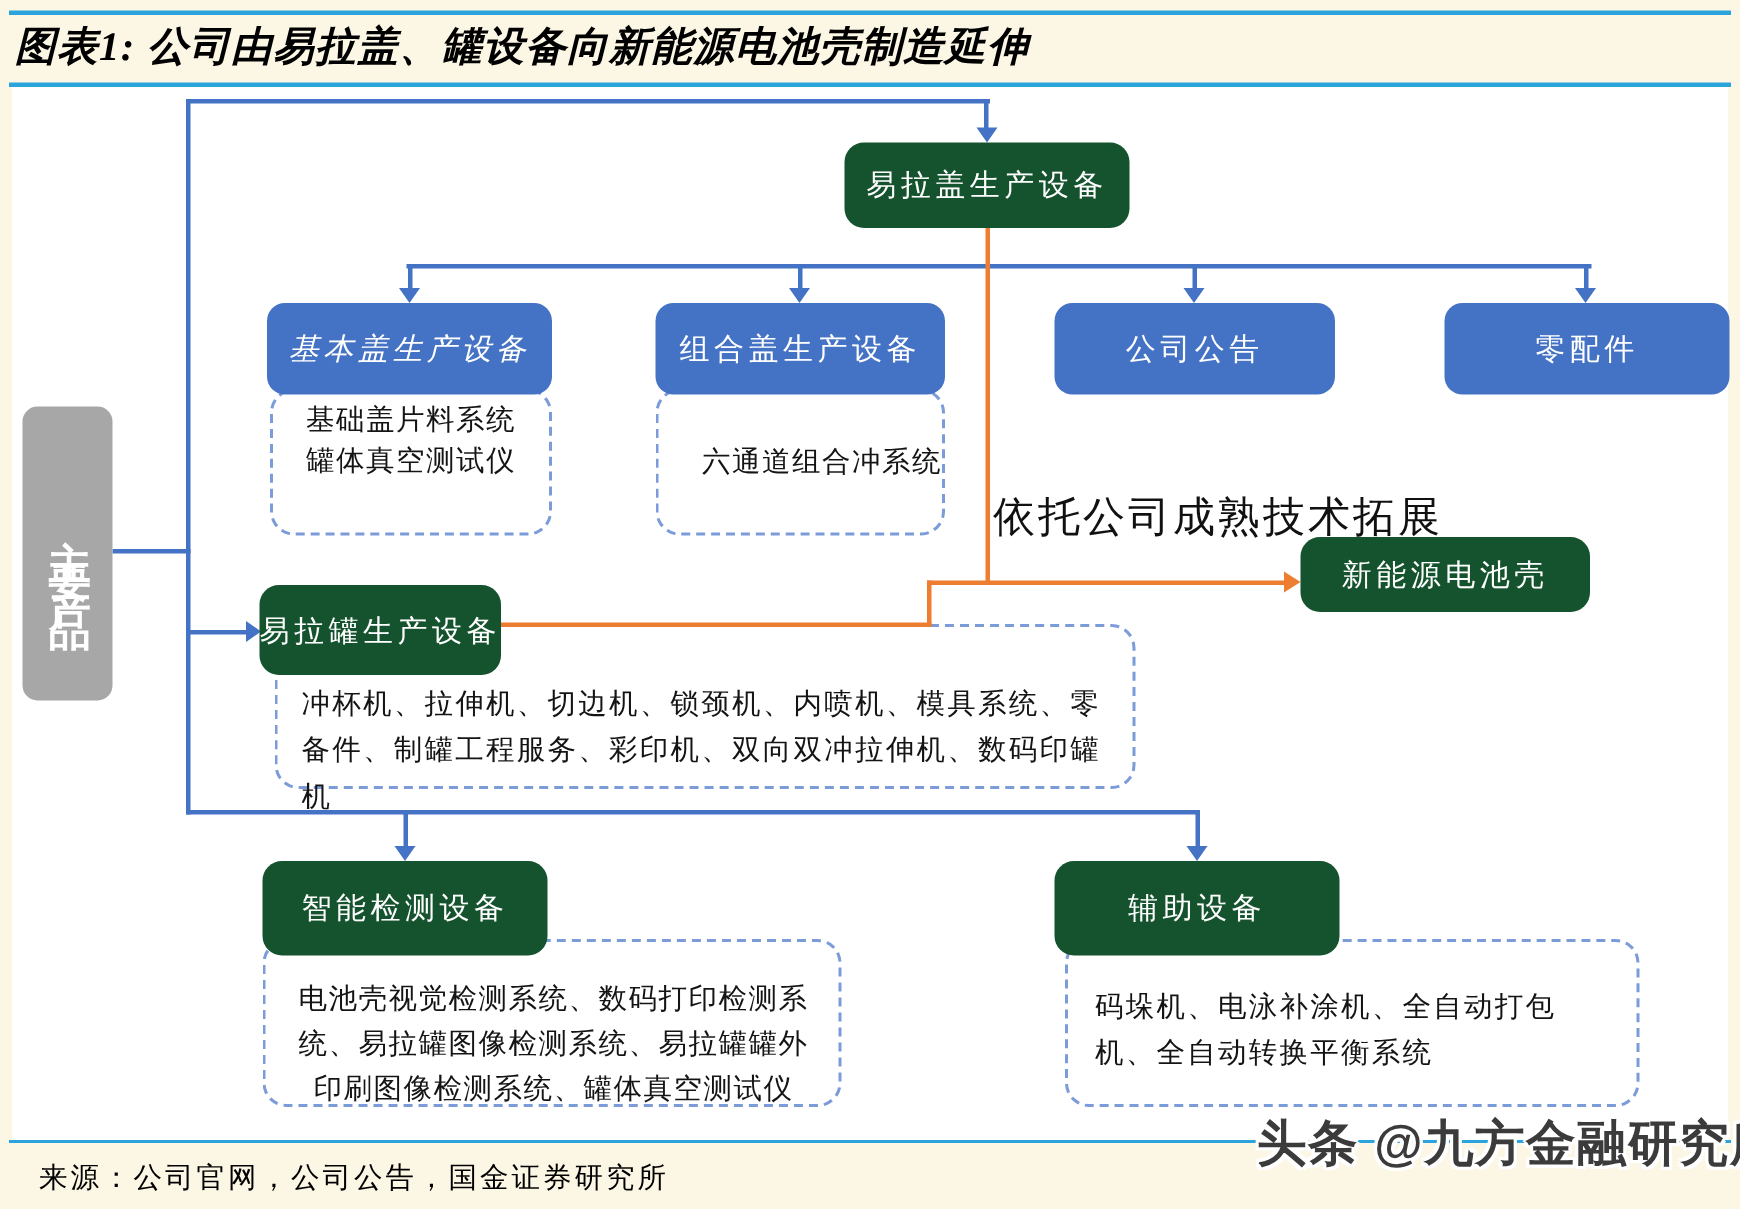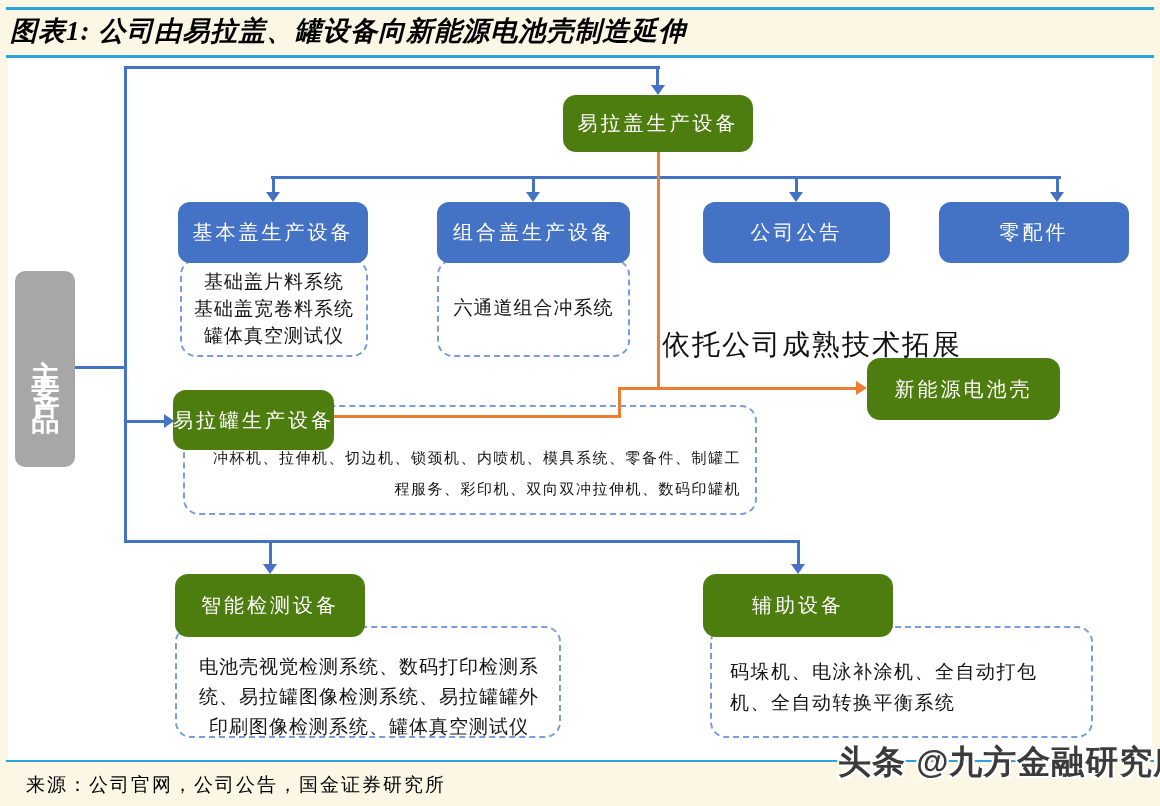--- a/index.html
+++ b/index.html
@@ -22,46 +22,46 @@
     font-size:27px; font-weight:bold; font-style:italic;
     color:#000; letter-spacing:1px; white-space:nowrap;
   }
 
   .canvas { position:absolute; left:8px; top:58px; width:1144px; height:702px; background:#ffffff; }
 
   .node {
     position:absolute; display:flex; align-items:center; justify-content:center;
     color:#fff; text-align:center; z-index:3; letter-spacing:3px;
   }
-  .node.orange { background:#4d7c0f; border-radius:13px; font-size:20px; }
+  .node.orange { background:#14532d; border-radius:13px; font-size:20px; }
   .node.blue   { background:#4472c4; border-radius:12px; font-size:20px; }
 
   .n-lid       { left:563px; top:95px;  width:190px; height:57px; }
-  .n-basic     { left:178px; top:202px; width:190px; height:61px; }
+  .n-basic     { left:178px; top:202px; width:190px; height:61px;font-style:italic; }
   .n-combo     { left:437px; top:202px; width:193px; height:61px; }
   .n-mold      { left:703px; top:202px; width:187px; height:61px; }
-  .n-spare     { left:939px; top:202px; width:190px; height:61px; }
+  .n-spare     { left:963px; top:202px; width:190px; height:61px; }
   .n-can       { left:173px; top:390px; width:161px; height:60px; font-size:19px; }
-  .n-battery   { left:867px; top:358px; width:193px; height:62px; }
+  .n-battery   { left:867px; top:358px; width:193px; height:50px; }
   .n-detect    { left:175px; top:574px; width:190px; height:63px; }
   .n-aux       { left:703px; top:574px; width:190px; height:63px; }
 
   .dashed {
     position:absolute; border:2px dashed #7c9bd9; border-radius:16px;
     color:#141414; z-index:1; background:transparent;
   }
   .d-basic { left:180px; top:259px; width:188px; height:98px;
              display:flex; flex-direction:column; justify-content:flex-start;
-             padding-top:7px; text-align:center; font-size:19px; line-height:27px; letter-spacing:1px; }
+             padding-top:7px; text-align:center; font-size:19px; line-height:27px; letter-spacing:1px;font-family:Liberation Mono, monospace; }
   .d-combo { left:437px; top:259px; width:193px; height:98px;
-             display:flex; align-items:center; justify-content:center;
+             display:flex; align-items:center; justify-content:flex-end;
              font-size:19px; letter-spacing:1px; }
-  .d-can   { left:183px; top:405px; width:574px; height:110px;
-             padding:36px 14px 0 16px; font-size:15px; line-height:31px;
-             letter-spacing:1.5px; text-align:right; }
+  .d-can   { left:183px; top:416px; width:574px; height:110px;
+             padding:36px 14px 0 16px; font-size:19px; line-height:31px;
+             letter-spacing:1.5px; text-align:left; }
   .d-detect{ left:175px; top:626px; width:386px; height:112px;
              padding:24px 12px 0 14px; font-size:19px; line-height:30px;
              letter-spacing:1px; text-align:center; }
   .d-aux   { left:710px; top:626px; width:383px; height:112px;
              padding:28px 14px 0 18px; font-size:19px; line-height:31px;
              letter-spacing:1.5px; text-align:left; }
 
   .root-box {
     position:absolute; left:15px; top:271px; width:60px; height:196px;
     background:#a7a7a7; border-radius:10px; z-index:3;
@@ -135,21 +135,20 @@
   <div class="arr arr-down-blue" style="left:791px; top:564px;"></div>
 
   <div class="line orange-line" style="left:657px; top:152px; width:3px; height:238px;"></div>
   <div class="line orange-line" style="left:618px; top:387px; width:240px; height:3px;"></div>
   <div class="arr arr-right-orange" style="left:856px; top:381px;"></div>
   <div class="line orange-line" style="left:618px; top:387px; width:3px; height:31px;"></div>
   <div class="line orange-line" style="left:333px; top:415px; width:288px; height:3px;"></div>
 
   <div class="dashed d-basic">
     <div>基础盖片料系统</div>
-    <div>基础盖宽卷料系统</div>
     <div>罐体真空测试仪</div>
   </div>
   <div class="dashed d-combo">
     <div>六通道组合冲系统</div>
   </div>
   <div class="dashed d-can">
     <span>冲杯机、拉伸机、切边机、锁颈机、内喷机、模具系统、零备件、制罐工程服务、彩印机、双向双冲拉伸机、数码印罐机</span>
   </div>
   <div class="dashed d-detect">
     <span>电池壳视觉检测系统、数码打印检测系统、易拉罐图像检测系统、易拉罐罐外印刷图像检测系统、罐体真空测试仪</span>

